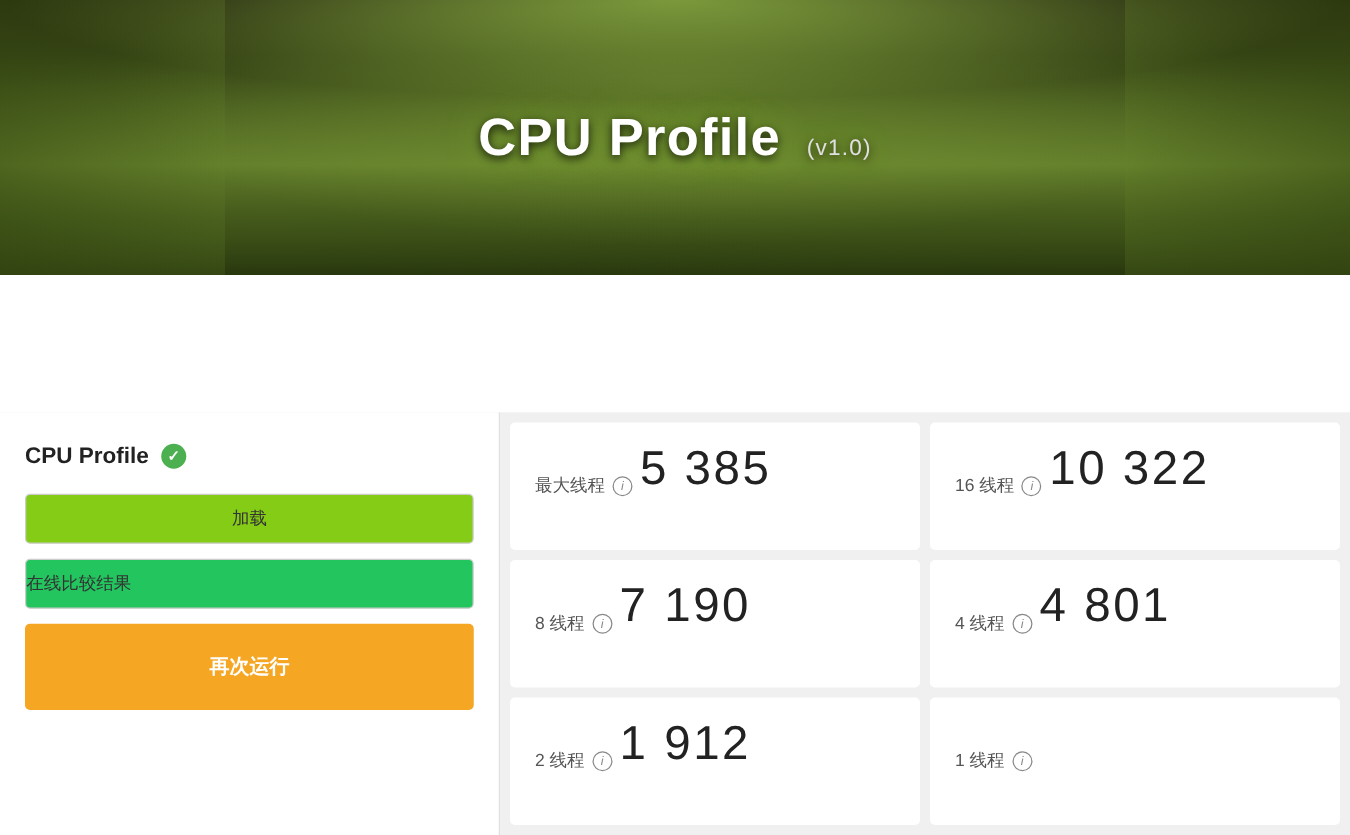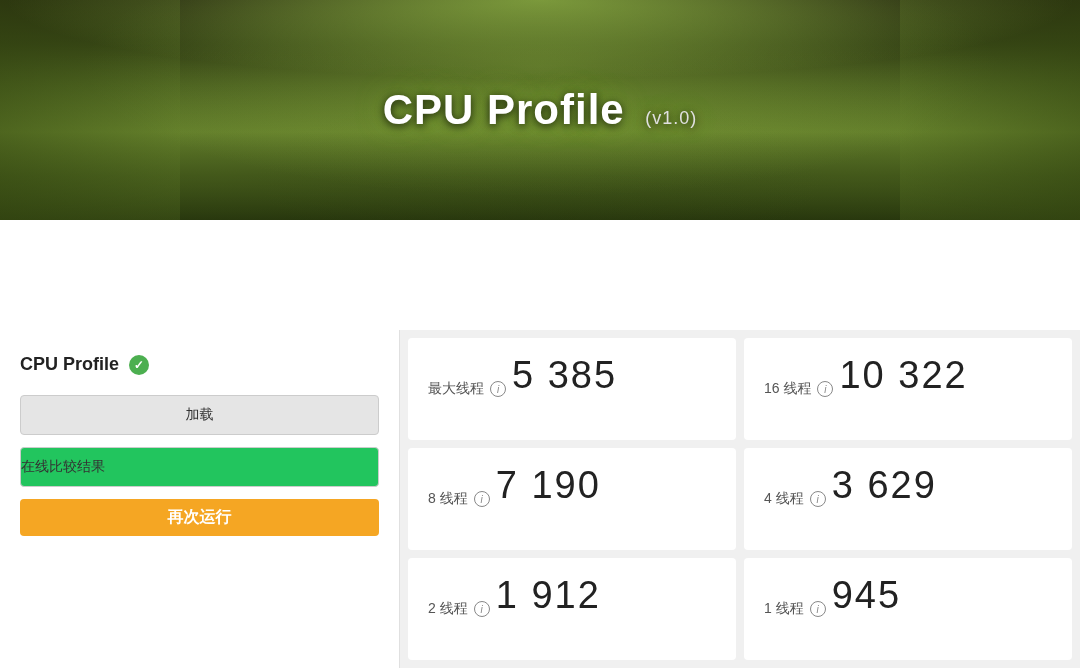--- a/index.html
+++ b/index.html
@@ -146,21 +146,21 @@
     .btn-row {
       display: flex;
       gap: 12px;
       margin-bottom: 12px;
     }
 
     .btn-secondary {
       flex: 1;
       padding: 10px 0;
       border: 1px solid #ccc;
-      background: #e5e5e5;
+      background: #84cc16;
       border-radius: 4px;
       font-size: 14px;
       color: #333;
       cursor: pointer;
       text-align: center;
     }
 
     .btn-outline {
       width: 100%;
       padding: 10px 0;
@@ -169,21 +169,21 @@
       border-radius: 4px;
       font-size: 14px;
       color: #333;
       cursor: pointer;
       text-align: left;
       margin-bottom: 12px;
     }
 
     .btn-primary {
       width: 100%;
-      padding: 8px 0;
+      padding: 24px 0;
       border: none;
       background: #f5a623;
       border-radius: 4px;
       font-size: 16px;
       font-weight: 600;
       color: #ffffff;
       cursor: pointer;
       text-align: center;
     }
 
@@ -295,33 +295,32 @@
         <span class="info-icon">i</span>
       </div>
       <span class="card-value">7 190</span>
     </div>
 
     <div class="benchmark-card">
       <div class="card-label">
         <span>4 线程</span>
         <span class="info-icon">i</span>
       </div>
-      <span class="card-value">3 629</span>
+      <span class="card-value">4 801</span>
     </div>
 
     <div class="benchmark-card">
       <div class="card-label">
         <span>2 线程</span>
         <span class="info-icon">i</span>
       </div>
       <span class="card-value">1 912</span>
     </div>
 
     <div class="benchmark-card">
       <div class="card-label">
         <span>1 线程</span>
         <span class="info-icon">i</span>
       </div>
-      <span class="card-value">945</span>
     </div>
 
   </div>
 </div>
 
 </body></html>

